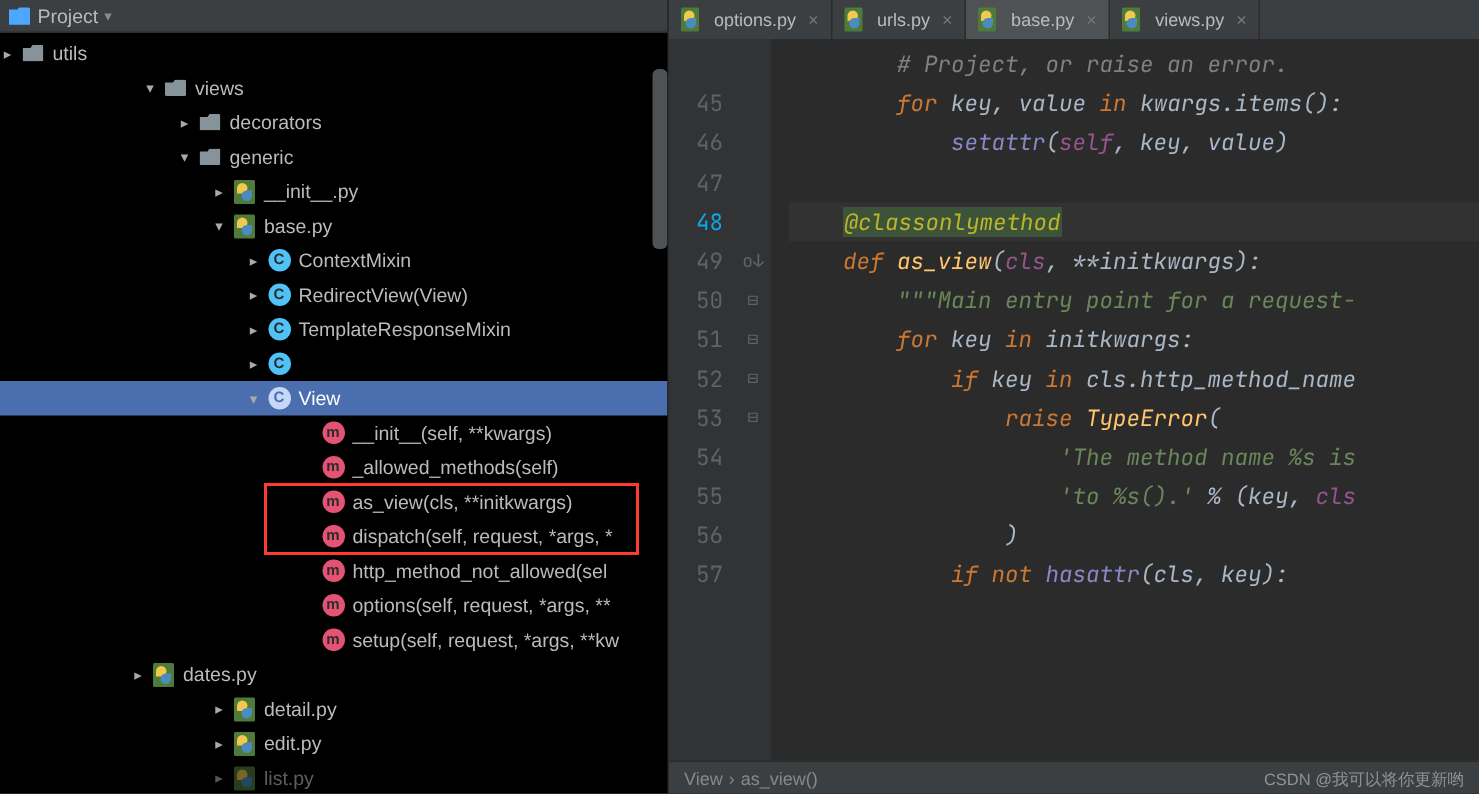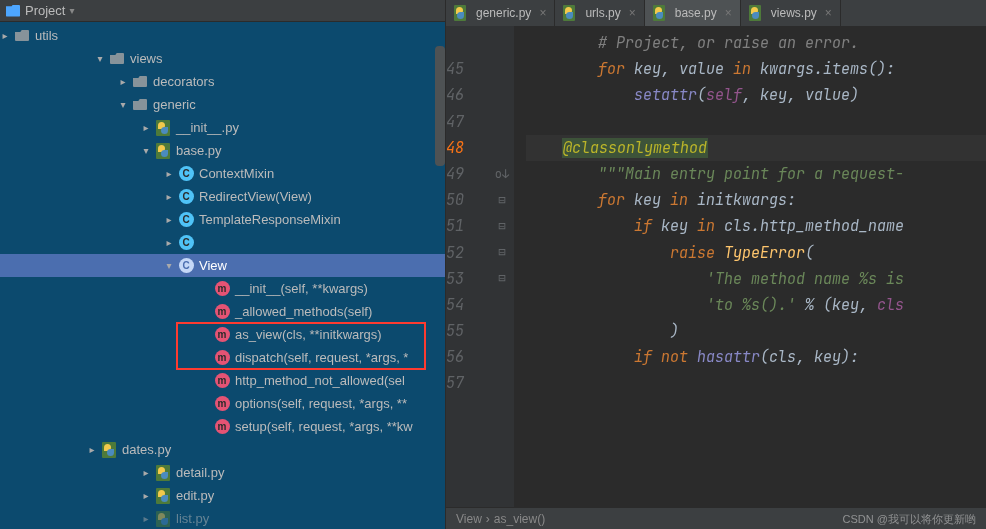--- a/index.html
+++ b/index.html
@@ -1,18 +1,18 @@
 <!DOCTYPE html>
 <html><head>
 <meta charset="utf-8">
 <style>
   * { margin: 0; padding: 0; box-sizing: border-box; }
   body { font-family: "Segoe UI", Arial, sans-serif; font-size: 13px; background: #3c3f41; color: #bbbbbb; width: 986px; height: 529px; overflow: hidden; position: relative; }
   .container { display: flex; width: 100%; height: 100%; }
-  .sidebar { width: 446px; background: #0c4a6e; display: flex; flex-direction: column; border-right: 1px solid #2b2b2b; }
+  .sidebar { width: 446px; background: #000000; display: flex; flex-direction: column; border-right: 1px solid #2b2b2b; }
   .project-header { display: flex; align-items: center; padding: 2px 6px; background: #3c3f41; border-bottom: 1px solid #2b2b2b; height: 22px; }
   .project-header .icon-folder-blue { width: 14px; height: 12px; background: #4da6ff; border-radius: 1px; margin-right: 5px; clip-path: polygon(0 15%, 40% 15%, 50% 0, 100% 0, 100% 100%, 0 100%); }
   .project-header .title { color: #bbbbbb; font-weight: 500; }
   .project-header .dd { margin-left: 4px; font-size: 10px; color: #888; }
   .tree { flex: 1; overflow: hidden; padding-top: 2px; position: relative; }
   .tree-row { display: flex; align-items: center; height: 23px; padding-left: 0; white-space: nowrap; position: relative; }
   .tree-row.selected { background: #4b6eaf; color: #fff; }
   .tree-row.selected .c-icon { background: #c5d8f7; color: #4b6eaf; }
   .arrow { width: 10px; display: inline-block; color: #aaaaaa; font-size: 10px; text-align: center; margin-right: 4px; cursor: pointer; }
   .arrow.open::before { content: "▾"; }
@@ -29,23 +29,23 @@
   .selected .label { color: #fff; }
   .highlight-box { position: absolute; border: 2px solid #ff3b30; pointer-events: none; }
   .scroll-track { position: absolute; right: 0; top: 24px; width: 10px; height: 120px; background: #4e5254; border-radius: 4px; }
   .editor-pane { flex: 1; display: flex; flex-direction: column; background: #2b2b2b; }
   .tabs { display: flex; background: #3c3f41; height: 26px; }
   .tab { display: flex; align-items: center; padding: 0 8px; gap: 5px; font-size: 12px; color: #bbbbbb; border-right: 1px solid #2b2b2b; cursor: pointer; }
   .tab.active { background: #4e5254; }
   .tab .py-mini { width: 12px; height: 14px; }
   .tab .close { color: #777; font-size: 12px; margin-left: 3px; }
   .code-area { flex: 1; display: flex; overflow: hidden; font-family: "JetBrains Mono", "Consolas", monospace; font-size: 15px; line-height: 1.75; }
-  .gutter-nums { width: 44px; text-align: left; color: #606366; padding: 4px 8px 0 0; background: #313335; font-style: italic; }
+  .gutter-nums { width: 44px; text-align: right; color: #606366; padding: 4px 8px 0 0; background: #313335; }
   .gutter-nums .ln { height: 26.2px; }
-  .gutter-nums .ln.current { color: #f97316; }
+  .gutter-nums .ln.current { color: #0ea5e9; }
   .gutter-marks { width: 24px; background: #313335; padding-top: 4px; }
   .gutter-marks .mark { height: 26.2px; display: flex; align-items: center; justify-content: center; color: #606366; font-size: 12px; }
   .code { flex: 1; padding: 4px 0 0 12px; color: #a9b7c6; font-style: italic; position: relative; }
   .code .line { height: 26.2px; white-space: pre; }
   .code .line.current { background: #323232; }
   .kw { color: #cc7832; }
   .fn { color: #ffc66d; }
   .bi { color: #8888c6; }
   .self { color: #94558d; }
   .str { color: #6a8759; }
@@ -225,21 +225,21 @@
       <div class="highlight-box" style="left:176px; top:300px; width:250px; height:48px;"></div>
     </div>
   </div>
 
   <div class="editor-pane">
     <div class="tabs">
       <div class="tab">
           <span class="ico py-mini">
             <span class="py-file"></span>
           </span>
-          <span>generic.py</span>
+          <span>options.py</span>
           <span class="close">×</span>
         </div>
       <div class="tab">
           <span class="ico py-mini">
             <span class="py-file"></span>
           </span>
           <span>urls.py</span>
           <span class="close">×</span>
         </div>
       <div class="tab active">
@@ -290,20 +290,21 @@
           <div class="mark"></div>
           <div class="mark"></div>
           <div class="mark"></div>
       </div>
       <div class="code">
         <div class="line"><span class="cmt">        # Project, or raise an error.</span></div>
         <div class="line">        <span class="kw">for</span><span> key</span><span class="punct">, </span><span>value </span><span class="kw">in</span><span> kwargs.items():</span></div>
         <div class="line">            <span class="bi">setattr</span><span>(</span><span class="self">self</span><span>, key, value)</span></div>
         <div class="line"></div>
         <div class="line current">    <span class="deco-hl">@classonlymethod</span></div>
+        <div class="line">    <span class="kw">def </span><span class="fn">as_view</span><span>(</span><span class="self">cls</span><span>, **initkwargs):</span></div>
         <div class="line">        <span class="str">"""Main entry point for a request-</span></div>
         <div class="line">        <span class="kw">for</span><span> key </span><span class="kw">in</span><span> initkwargs:</span></div>
         <div class="line">            <span class="kw">if</span><span> key </span><span class="kw">in</span><span> cls.http_method_name</span></div>
         <div class="line">                <span class="kw">raise </span><span class="fn">TypeError</span><span>(</span></div>
         <div class="line">                    <span class="str">'The method name %s is</span></div>
         <div class="line">                    <span class="str">'to %s().' </span><span>% (key</span><span class="punct">, </span><span class="self">cls</span></div>
         <div class="line">                <span>)</span></div>
         <div class="line">            <span class="kw">if not </span><span class="bi">hasattr</span><span>(cls</span><span class="punct">, </span><span>key):</span></div>
       </div>
     </div>

